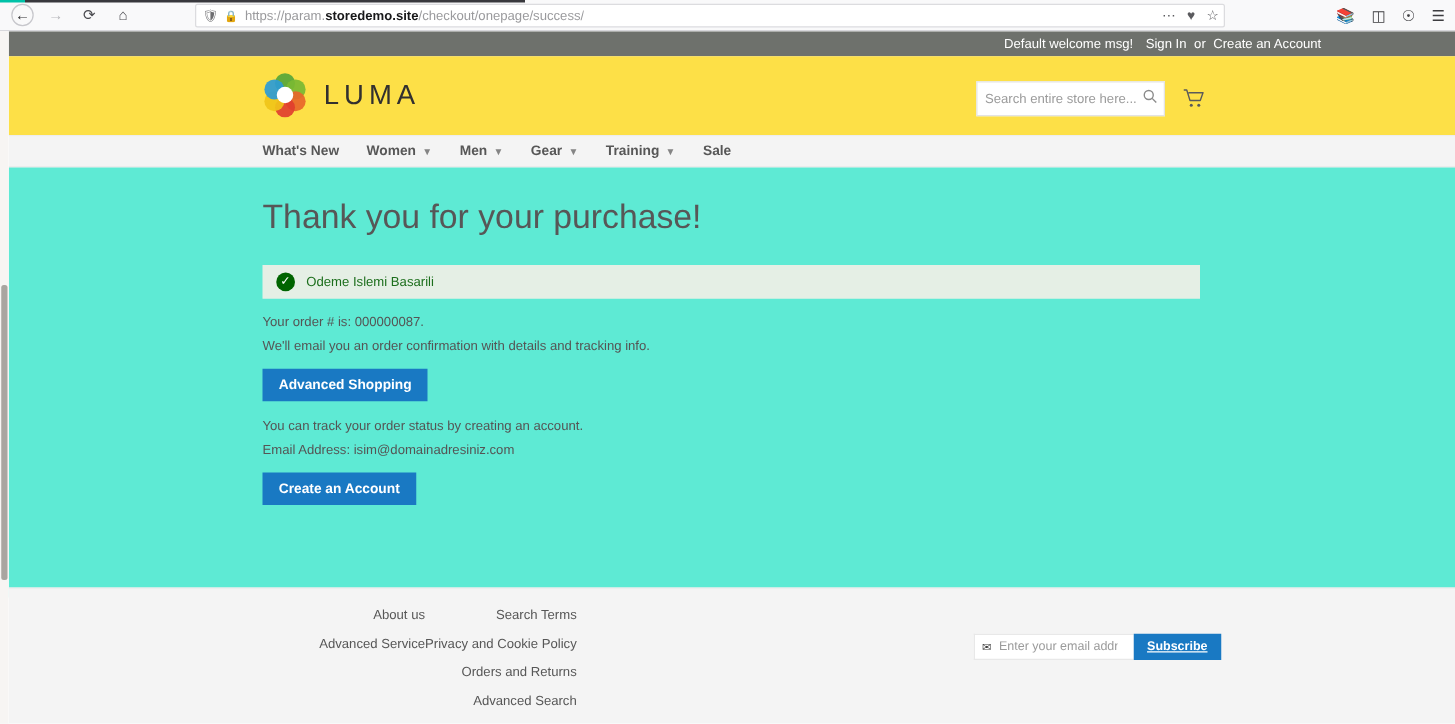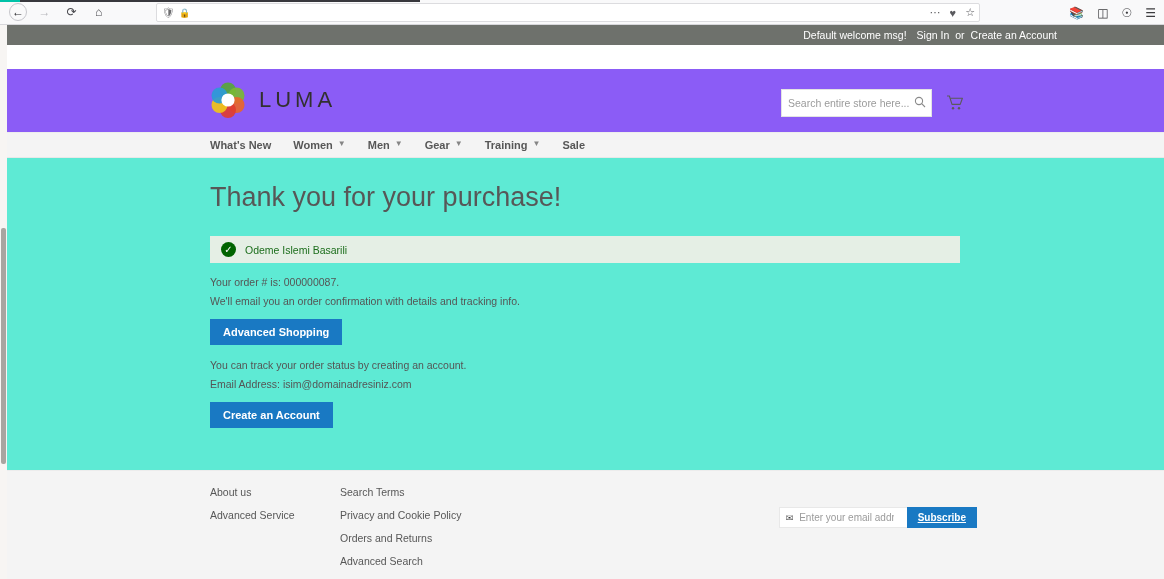--- a/index.html
+++ b/index.html
@@ -91,23 +91,22 @@
     padding-right: 107px;
     font-size: 10.5px; color: #ffffff;
     gap: 0;
   }
   .topbar .welcome { margin-right: 10px; }
   .topbar a { color: #ffffff; text-decoration: none; }
   .topbar .sep { margin: 0 6px; }
 
   .header-main {
     width: 100%; height: 63px;
-    background: #8b5cf6;
+    background: #fde047;
     position: relative;
-    margin-top: 24px;
   }
   .logo-wrap {
     position: absolute; left: 203px; top: 13px;
     display: flex; align-items: center; gap: 13px;
   }
   .logo-mark { width: 36px; height: 36px; position: relative; }
   .logo-text {
     font-size: 22px; letter-spacing: 4px; color: #32302f; font-weight: normal;
   }
   .search-wrap {
@@ -136,21 +135,21 @@
   .navbar {
     width: 100%; height: 26px;
     background: #f4f4f4;
     border-top: 1px solid #ededed;
     border-bottom: 1px solid #e8e8e8;
     display: flex; align-items: center;
     padding-left: 203px;
   }
   .nav-item {
     font-size: 11px; color: #575757; font-weight: bold;
-    margin-right: 22px; display: flex; align-items: flex-start; gap: 5px;
+    margin-right: 22px; display: flex; align-items: center; gap: 5px;
     white-space: nowrap;
   }
   .nav-caret { font-size: 8px; color: #858585; font-weight: normal; }
 
   .content {
     position: relative; width: 100%;
     padding-left: 203px; padding-top: 24px;
     height: 344px;
     background: #5eead4;
   }
@@ -196,20 +195,21 @@
   .footer-inner {
     position: relative; width: 100%; height: 100%;
     padding-left: 203px; padding-top: 15px;
     display: flex; gap: 0;
   }
   .footer-col { display: flex; flex-direction: column; gap: 11px; }
   .footer-col.col1 { width: 130px; }
   .footer-link {
     font-size: 10.5px; color: #575757; text-decoration: none;
     white-space: nowrap;
+    text-align: right;
   }
   .newsletter {
     position: absolute; right: 187px; top: 36px;
     display: flex; align-items: stretch; height: 21px;
   }
   .newsletter-field {
     width: 128px; background: #ffffff;
     border: 1px solid #e8e8e8; border-right: none;
     display: flex; align-items: center; gap: 6px; padding: 0 6px;
   }
@@ -237,20 +237,21 @@
   <div class="nav-buttons">
     <div class="nav-btn back">←</div>
     <div class="nav-btn fwd">→</div>
     <div class="nav-btn">⟳</div>
     <div class="nav-btn">⌂</div>
   </div>
 
   <div class="urlbar">
     <span class="shield">🛡</span>
     <span class="lock">🔒</span>
+    <span class="url-text"><span class="scheme">https://param.</span><b>storedemo.site</b><span>/checkout/onepage/success/</span></span>
     <div class="urlbar-right">
       <span>⋯</span>
       <span>♥</span>
       <span>☆</span>
     </div>
   </div>
 
   <div class="chrome-right">
     <span>📚</span>
     <span>◫</span>

